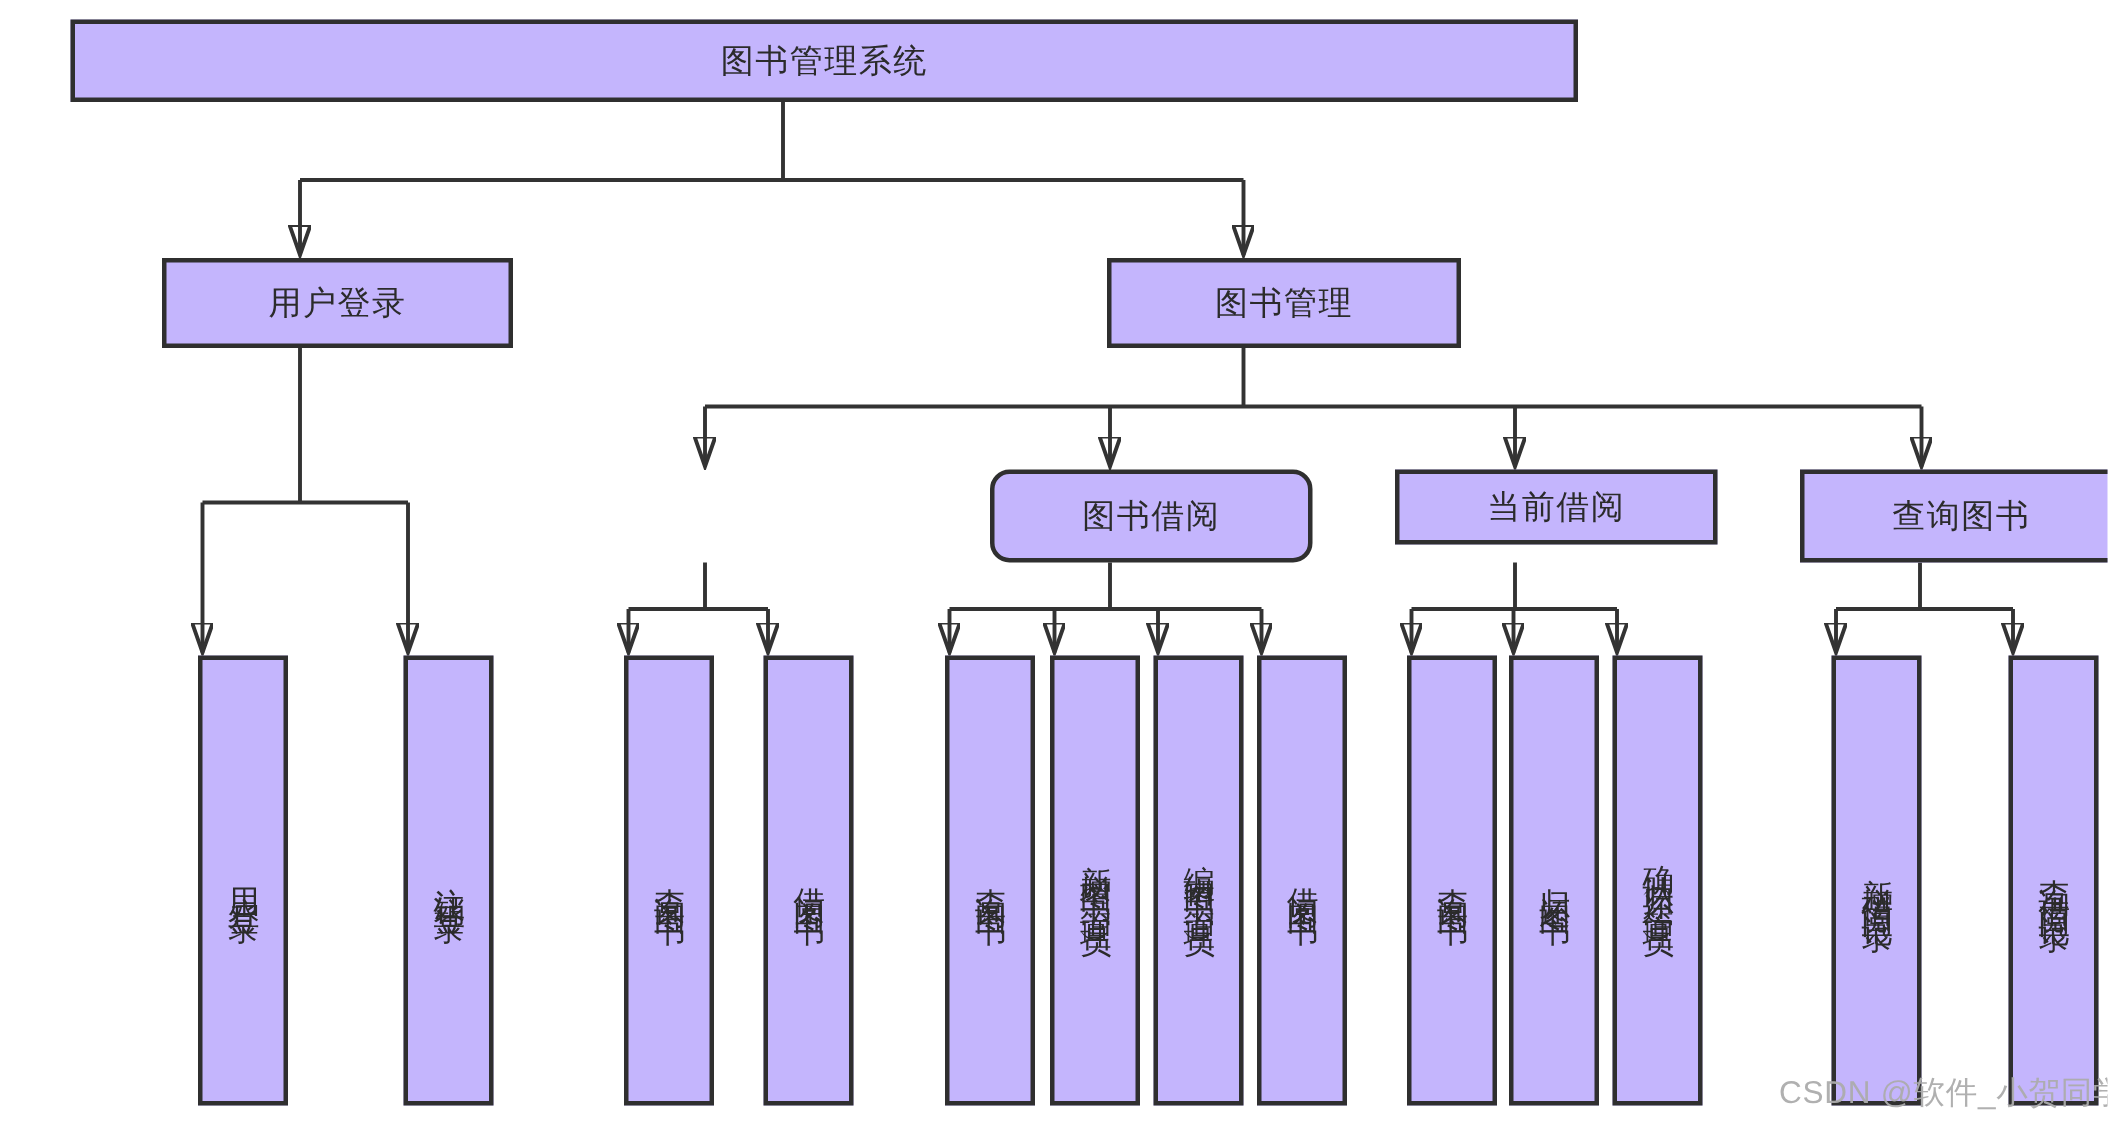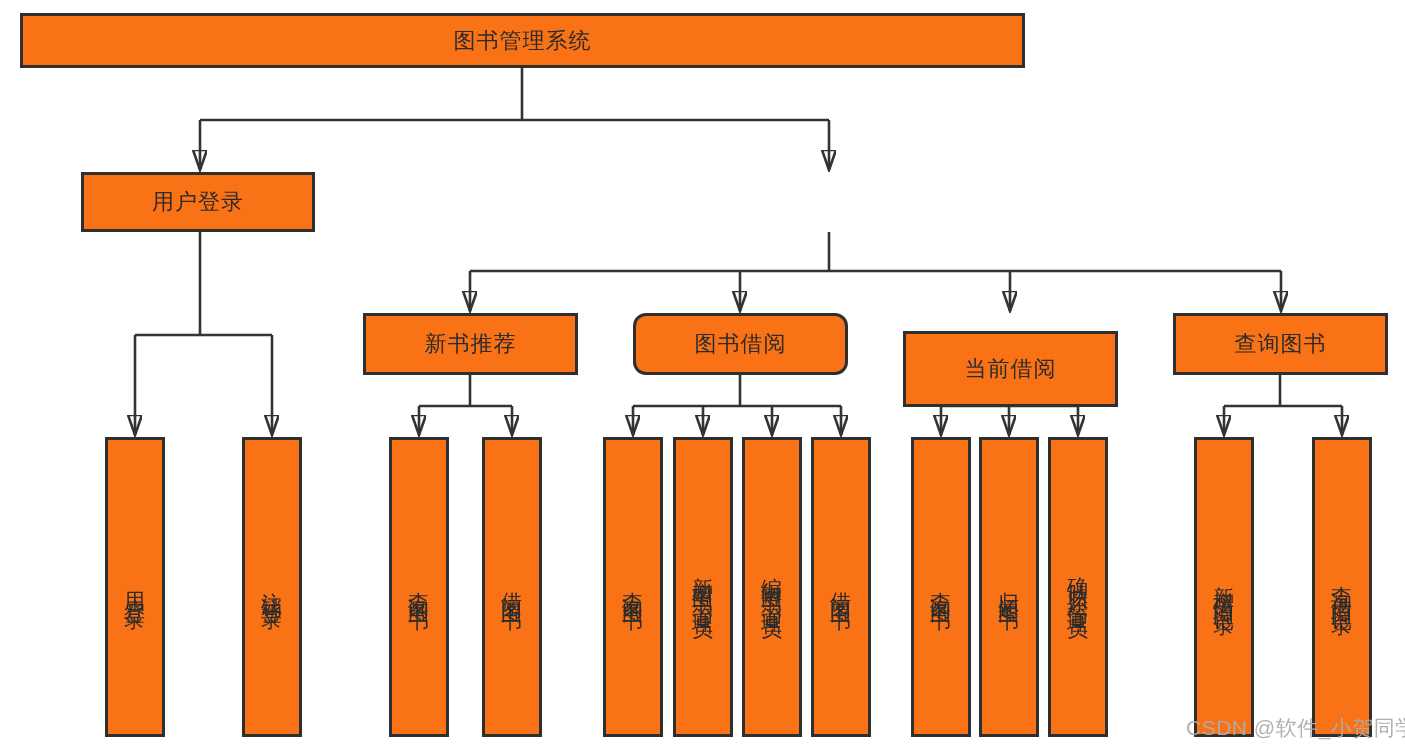--- a/index.html
+++ b/index.html
@@ -23,46 +23,47 @@
   }
   #connectors path, #connectors line {
     stroke: #333333;
     stroke-width: 2.6;
     fill: none;
   }
   .node {
     position: absolute;
     box-sizing: border-box;
     border: 3px solid #2f2f2f;
-    background: #f97316;
+    background: #c4b5fd;
     display: flex;
     align-items: center;
     justify-content: center;
     font-size: 22px;
     letter-spacing: 1px;
     color: #2b2b2b;
     text-align: center;
+    margin-left: 27px;
   }
   .leaf {
     writing-mode: vertical-rl;
     text-orientation: mixed;
     font-size: 21px;
     letter-spacing: 6px;
     line-height: 1;
     padding: 10px 0;
   }
   
   #n-root   { left: 20px;  top: 13px;  width: 1005px; height: 55px; }
   
   #n-login  { left: 81px;  top: 172px; width: 234px;  height: 60px; }
   #n-mgmt   { left: 711px; top: 172px; width: 236px;  height: 60px; }
   
   #n-rec    { left: 363px; top: 313px; width: 215px;  height: 62px; }
   #n-bor    { left: 633px; top: 313px; width: 215px;  height: 62px; border-radius: 13px; }
-  #n-cur    { left: 903px; top: 331px; width: 215px;  height: 76px; }
+  #n-cur    { left: 903px; top: 313px; width: 215px;  height: 50px; }
   #n-hist   { left: 1173px;top: 313px; width: 215px;  height: 62px; }
   
   .leaf     { top: 437px; width: 60px; height: 300px; }
   #lf-1  { left: 105px; }
   #lf-2  { left: 242px; }
   #lf-3  { left: 389px; }
   #lf-4  { left: 482px; }
   #lf-5  { left: 603px; }
   #lf-6  { left: 673px; }
   #lf-7  { left: 742px; }
@@ -132,22 +133,22 @@
 
     <path d="M1280,375 V406"></path>
     <path d="M1224,406 H1342"></path>
     <path d="M1224,406 V435" marker-end="url(#arrow)"></path>
     <path d="M1342,406 V435" marker-end="url(#arrow)"></path>
   </svg>
 
   <div class="node" id="n-root">图书管理系统</div>
 
   <div class="node" id="n-login">用户登录</div>
+  <div class="node" id="n-mgmt">图书管理</div>
 
-  <div class="node" id="n-rec">新书推荐</div>
   <div class="node" id="n-bor">图书借阅</div>
   <div class="node" id="n-cur">当前借阅</div>
   <div class="node" id="n-hist">查询图书</div>
 
   <div class="node leaf" id="lf-1">用户登录</div>
   <div class="node leaf" id="lf-2">注销登录</div>
 
   <div class="node leaf" id="lf-3">查询图书</div>
   <div class="node leaf" id="lf-4">借阅图书</div>
 

